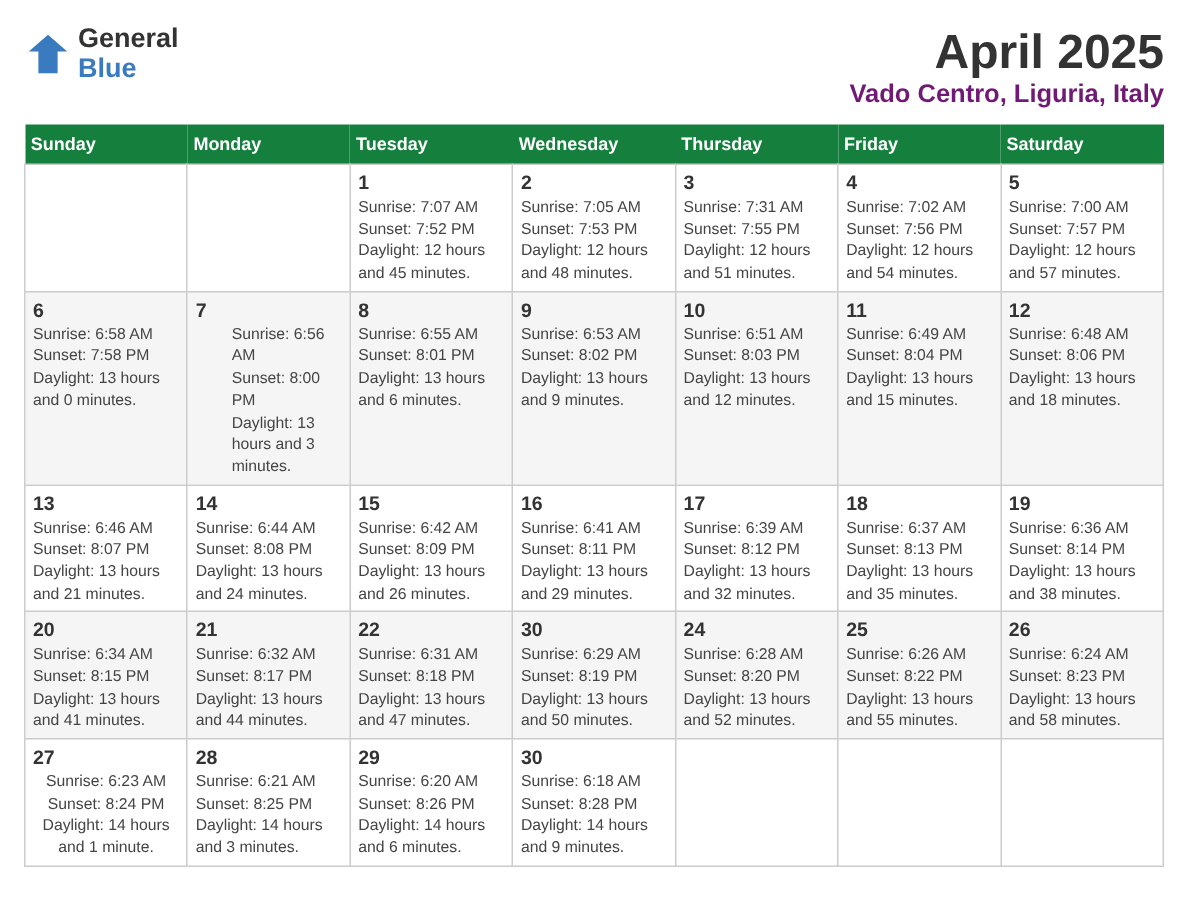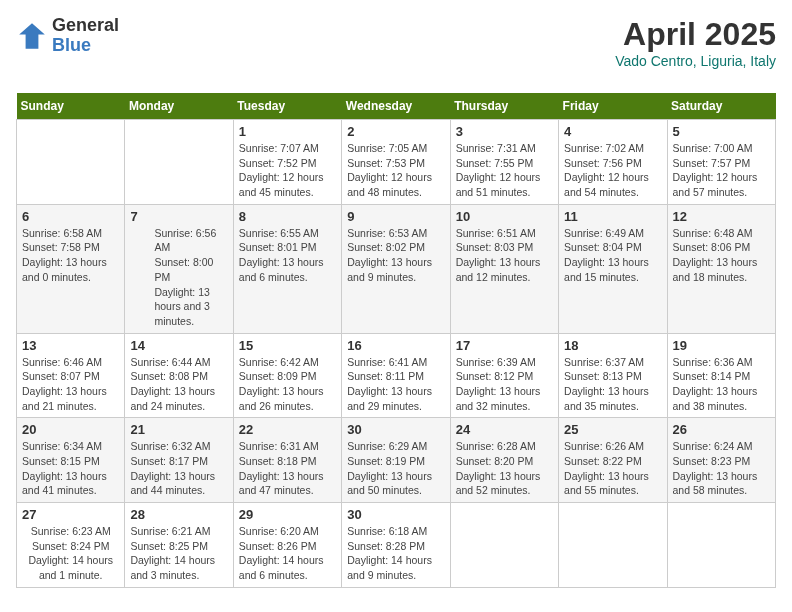--- a/index.html
+++ b/index.html
@@ -7,21 +7,21 @@
       font-family: Arial, sans-serif;
       background: #fff;
       width: 792px;
       min-height: 612px;
       padding: 16px;
     }
     .header-area {
       display: flex;
       justify-content: space-between;
       align-items: flex-start;
-      margin-bottom: 24px;
+      margin-bottom: 10px;
       gap: 36px;
     }
     .logo {
       display: flex;
       align-items: center;
       gap: 4px;
     }
     .logo-text {
       display: flex;
       flex-direction: column;
@@ -43,30 +43,31 @@
     }
     .title-area {
       text-align: right;
     }
     .calendar-title {
       font-size: 32px;
       font-weight: bold;
       color: #333;
     }
     .calendar-subtitle {
-      font-size: 14px;
-      color: #0f766e;
+      font-size: 17px;
+      color: #701a75;
+      font-weight: bold;
     }
     .calendar-table {
       width: 100%;
       border-collapse: collapse;
       font-size: 11px;
     }
     .calendar-table th {
-      background-color: #4d7c0f;
+      background-color: #15803d;
       color: #fff;
       padding: 6px 4px;
       text-align: left;
       font-size: 12px;
       font-weight: bold;
     }
     .calendar-table td {
       border: 1px solid #ccc;
       vertical-align: top;
       padding: 4px 5px;

